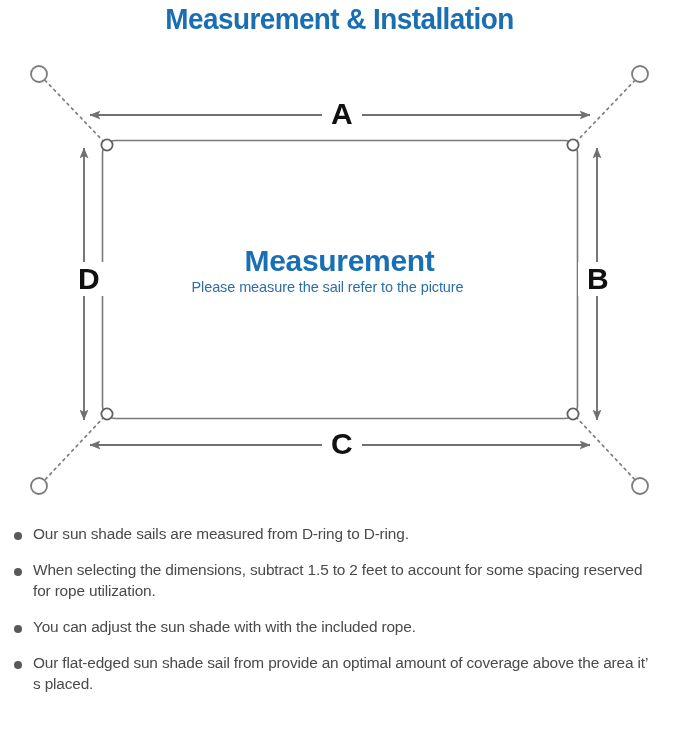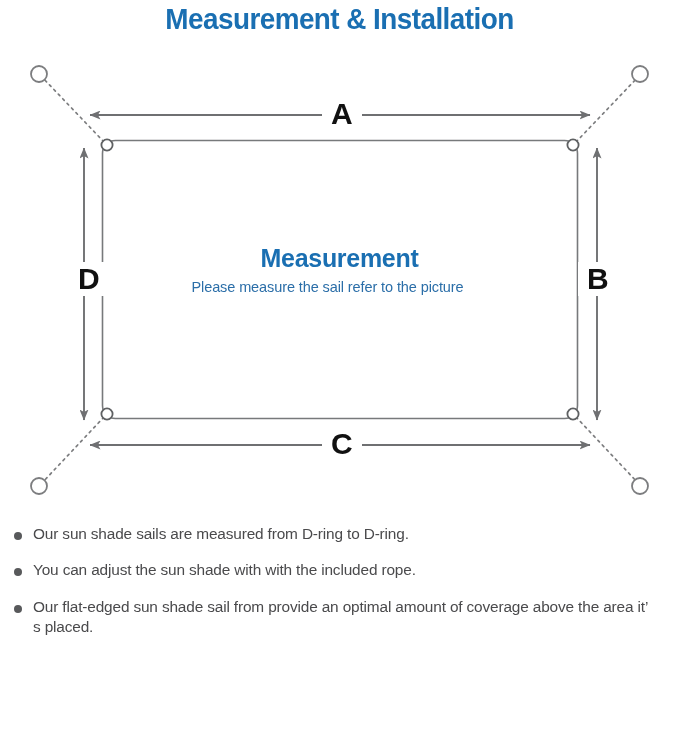--- a/index.html
+++ b/index.html
@@ -44,21 +44,21 @@
     display: block;
   }
 
   
   .sail-heading {
     position: absolute;
     left: 0;
     top: 244px;
     width: 679px;
     text-align: center;
-    font-size: 25px;
+    font-size: 30px;
     font-weight: bold;
     color: #1a6fb2;
     letter-spacing: -0.3px;
     font-family: "Liberation Sans Narrow", "Liberation Sans", "DejaVu Sans", sans-serif;
     white-space: nowrap;
   }
   .sail-subheading {
     position: absolute;
     left: 0;
     top: 279px;
@@ -174,19 +174,23 @@
 <div class="dim-letter" id="dim-c">C</div>
 <div class="dim-letter" id="dim-d">D</div>
 
 <div class="notes">
   <div class="note-row">
     <span class="note-bullet"></span>
     <span class="note-text">Our sun shade sails are measured from D-ring to D-ring.</span>
   </div>
   <div class="note-row">
     <span class="note-bullet"></span>
+    <span class="note-text">When selecting the dimensions, subtract 1.5 to 2 feet to account for some spacing reserved for rope utilization.</span>
+  </div>
+  <div class="note-row">
+    <span class="note-bullet"></span>
     <span class="note-text">You can adjust the sun shade with with the included rope.</span>
   </div>
   <div class="note-row">
     <span class="note-bullet"></span>
     <span class="note-text">Our flat-edged sun shade sail from provide an optimal amount of coverage above the area it’  s placed.</span>
   </div>
 </div>
 
 </body></html>

